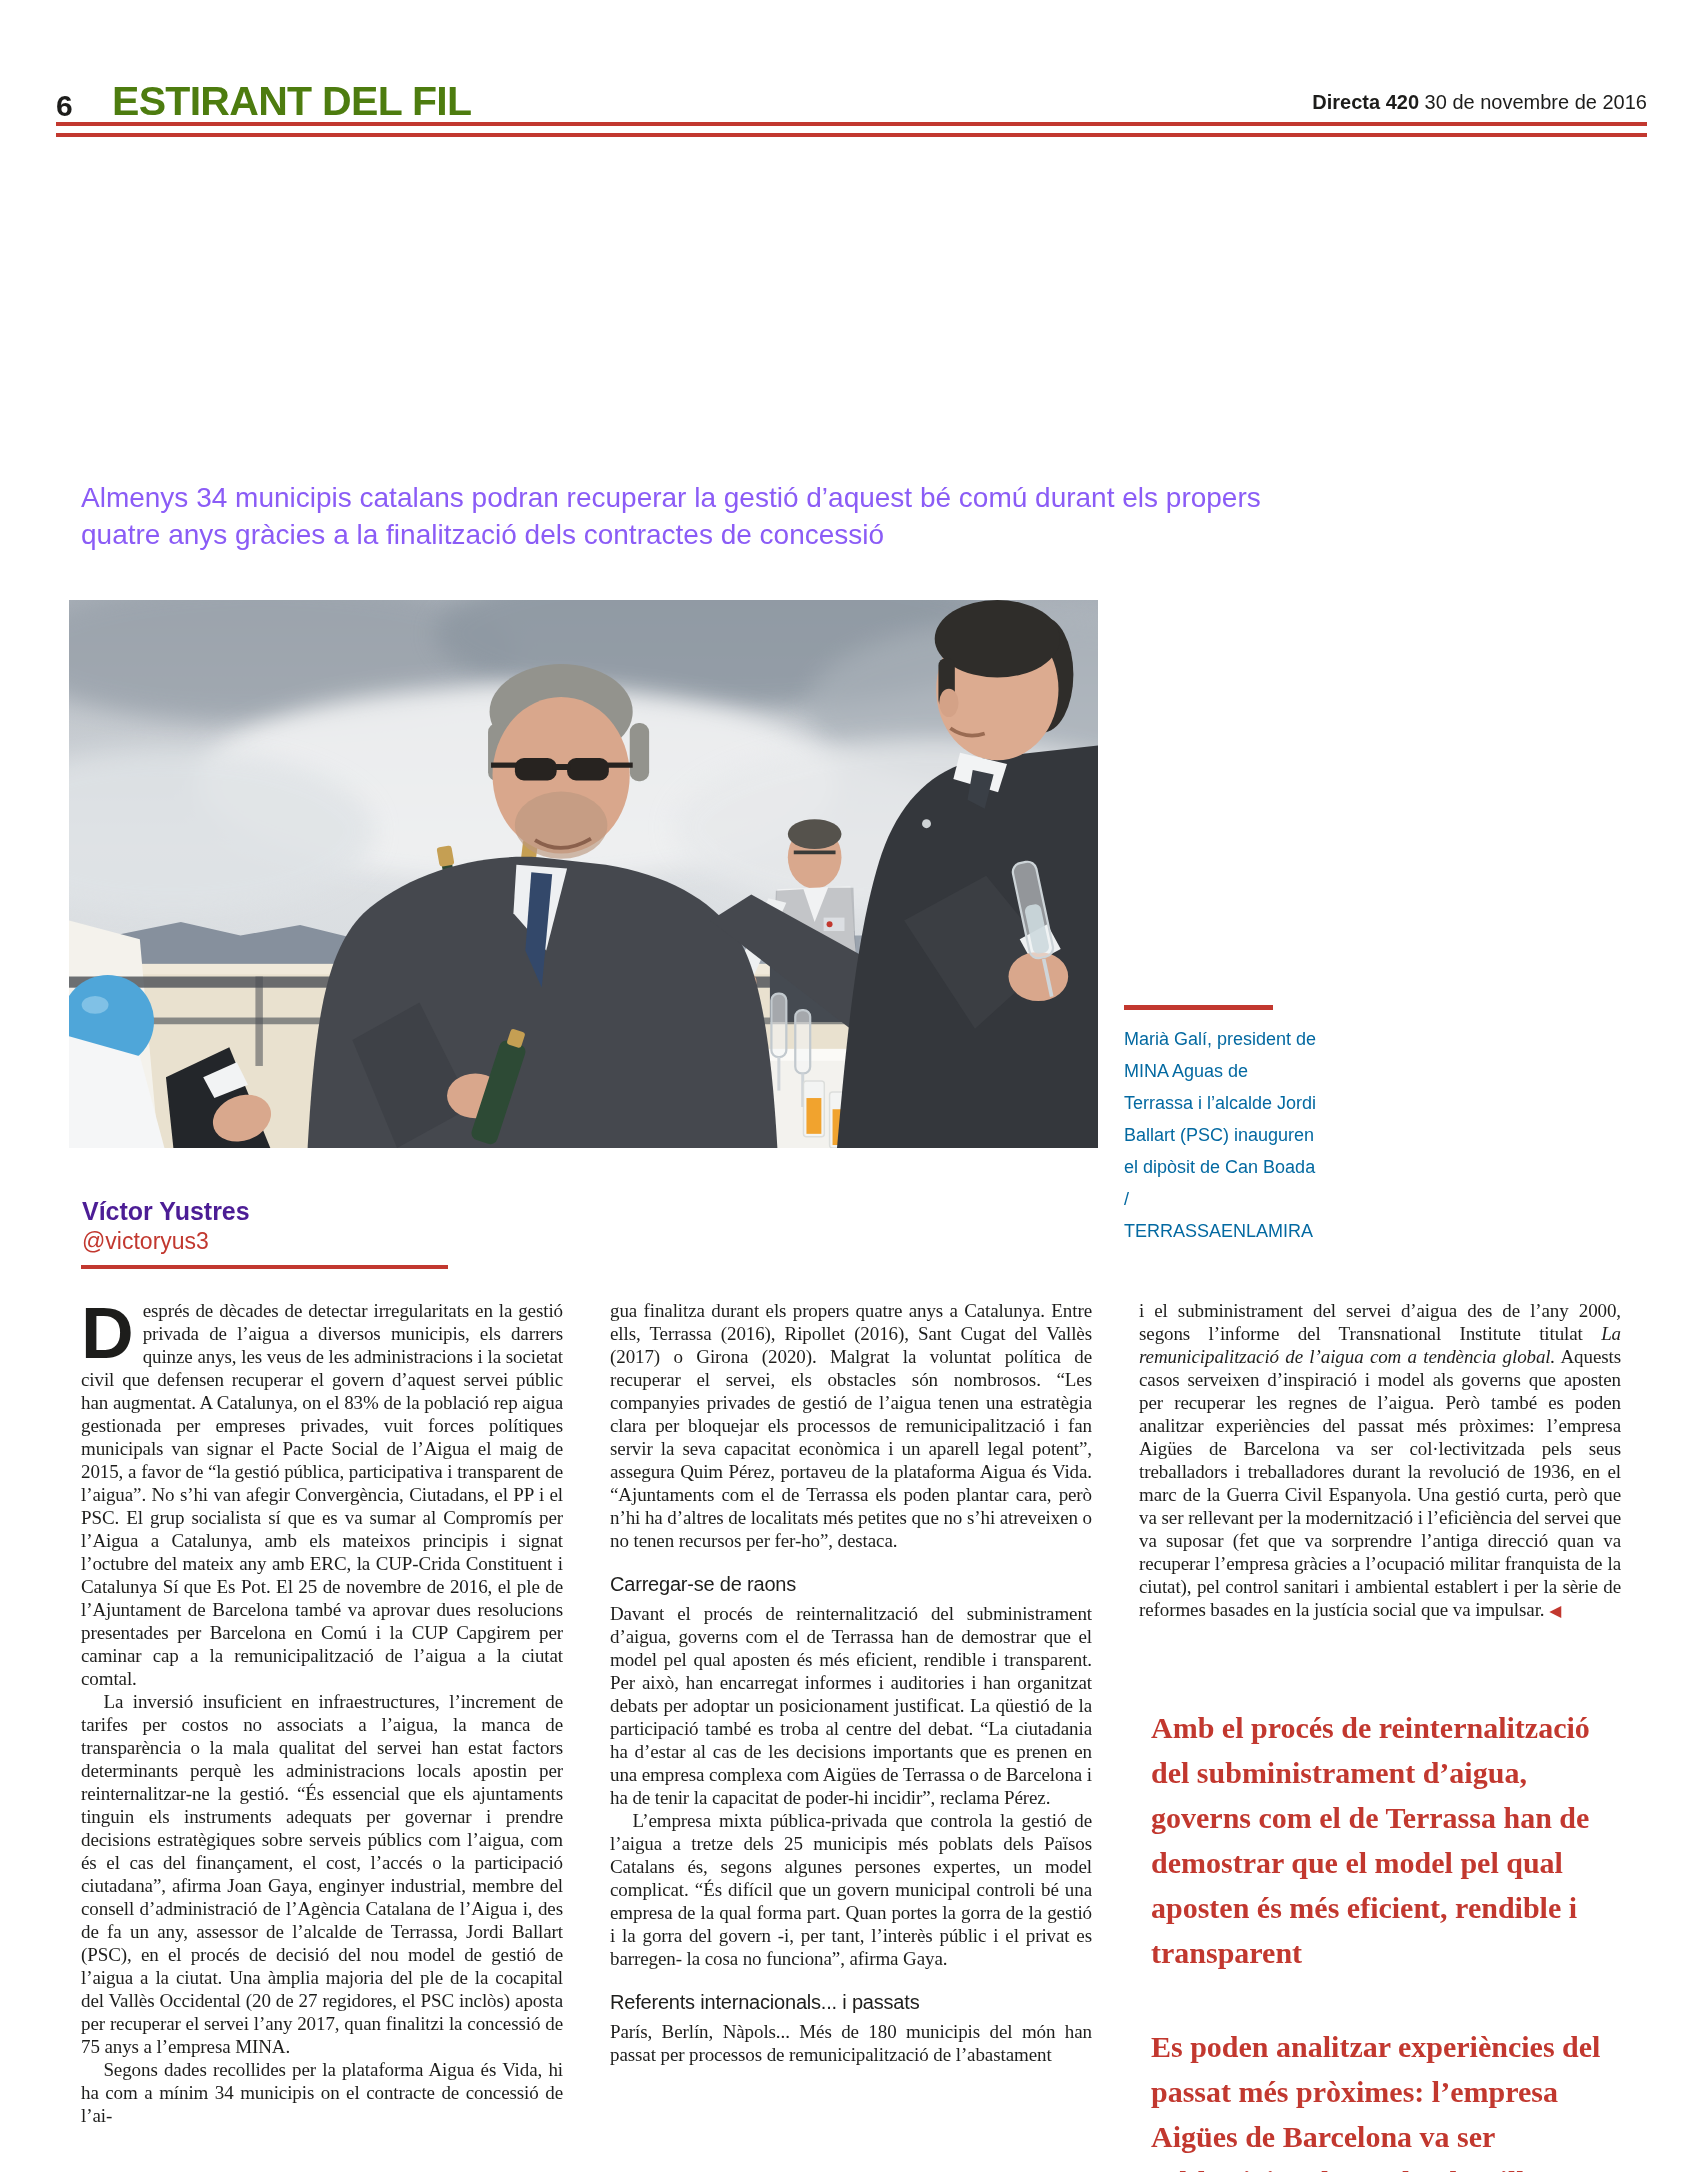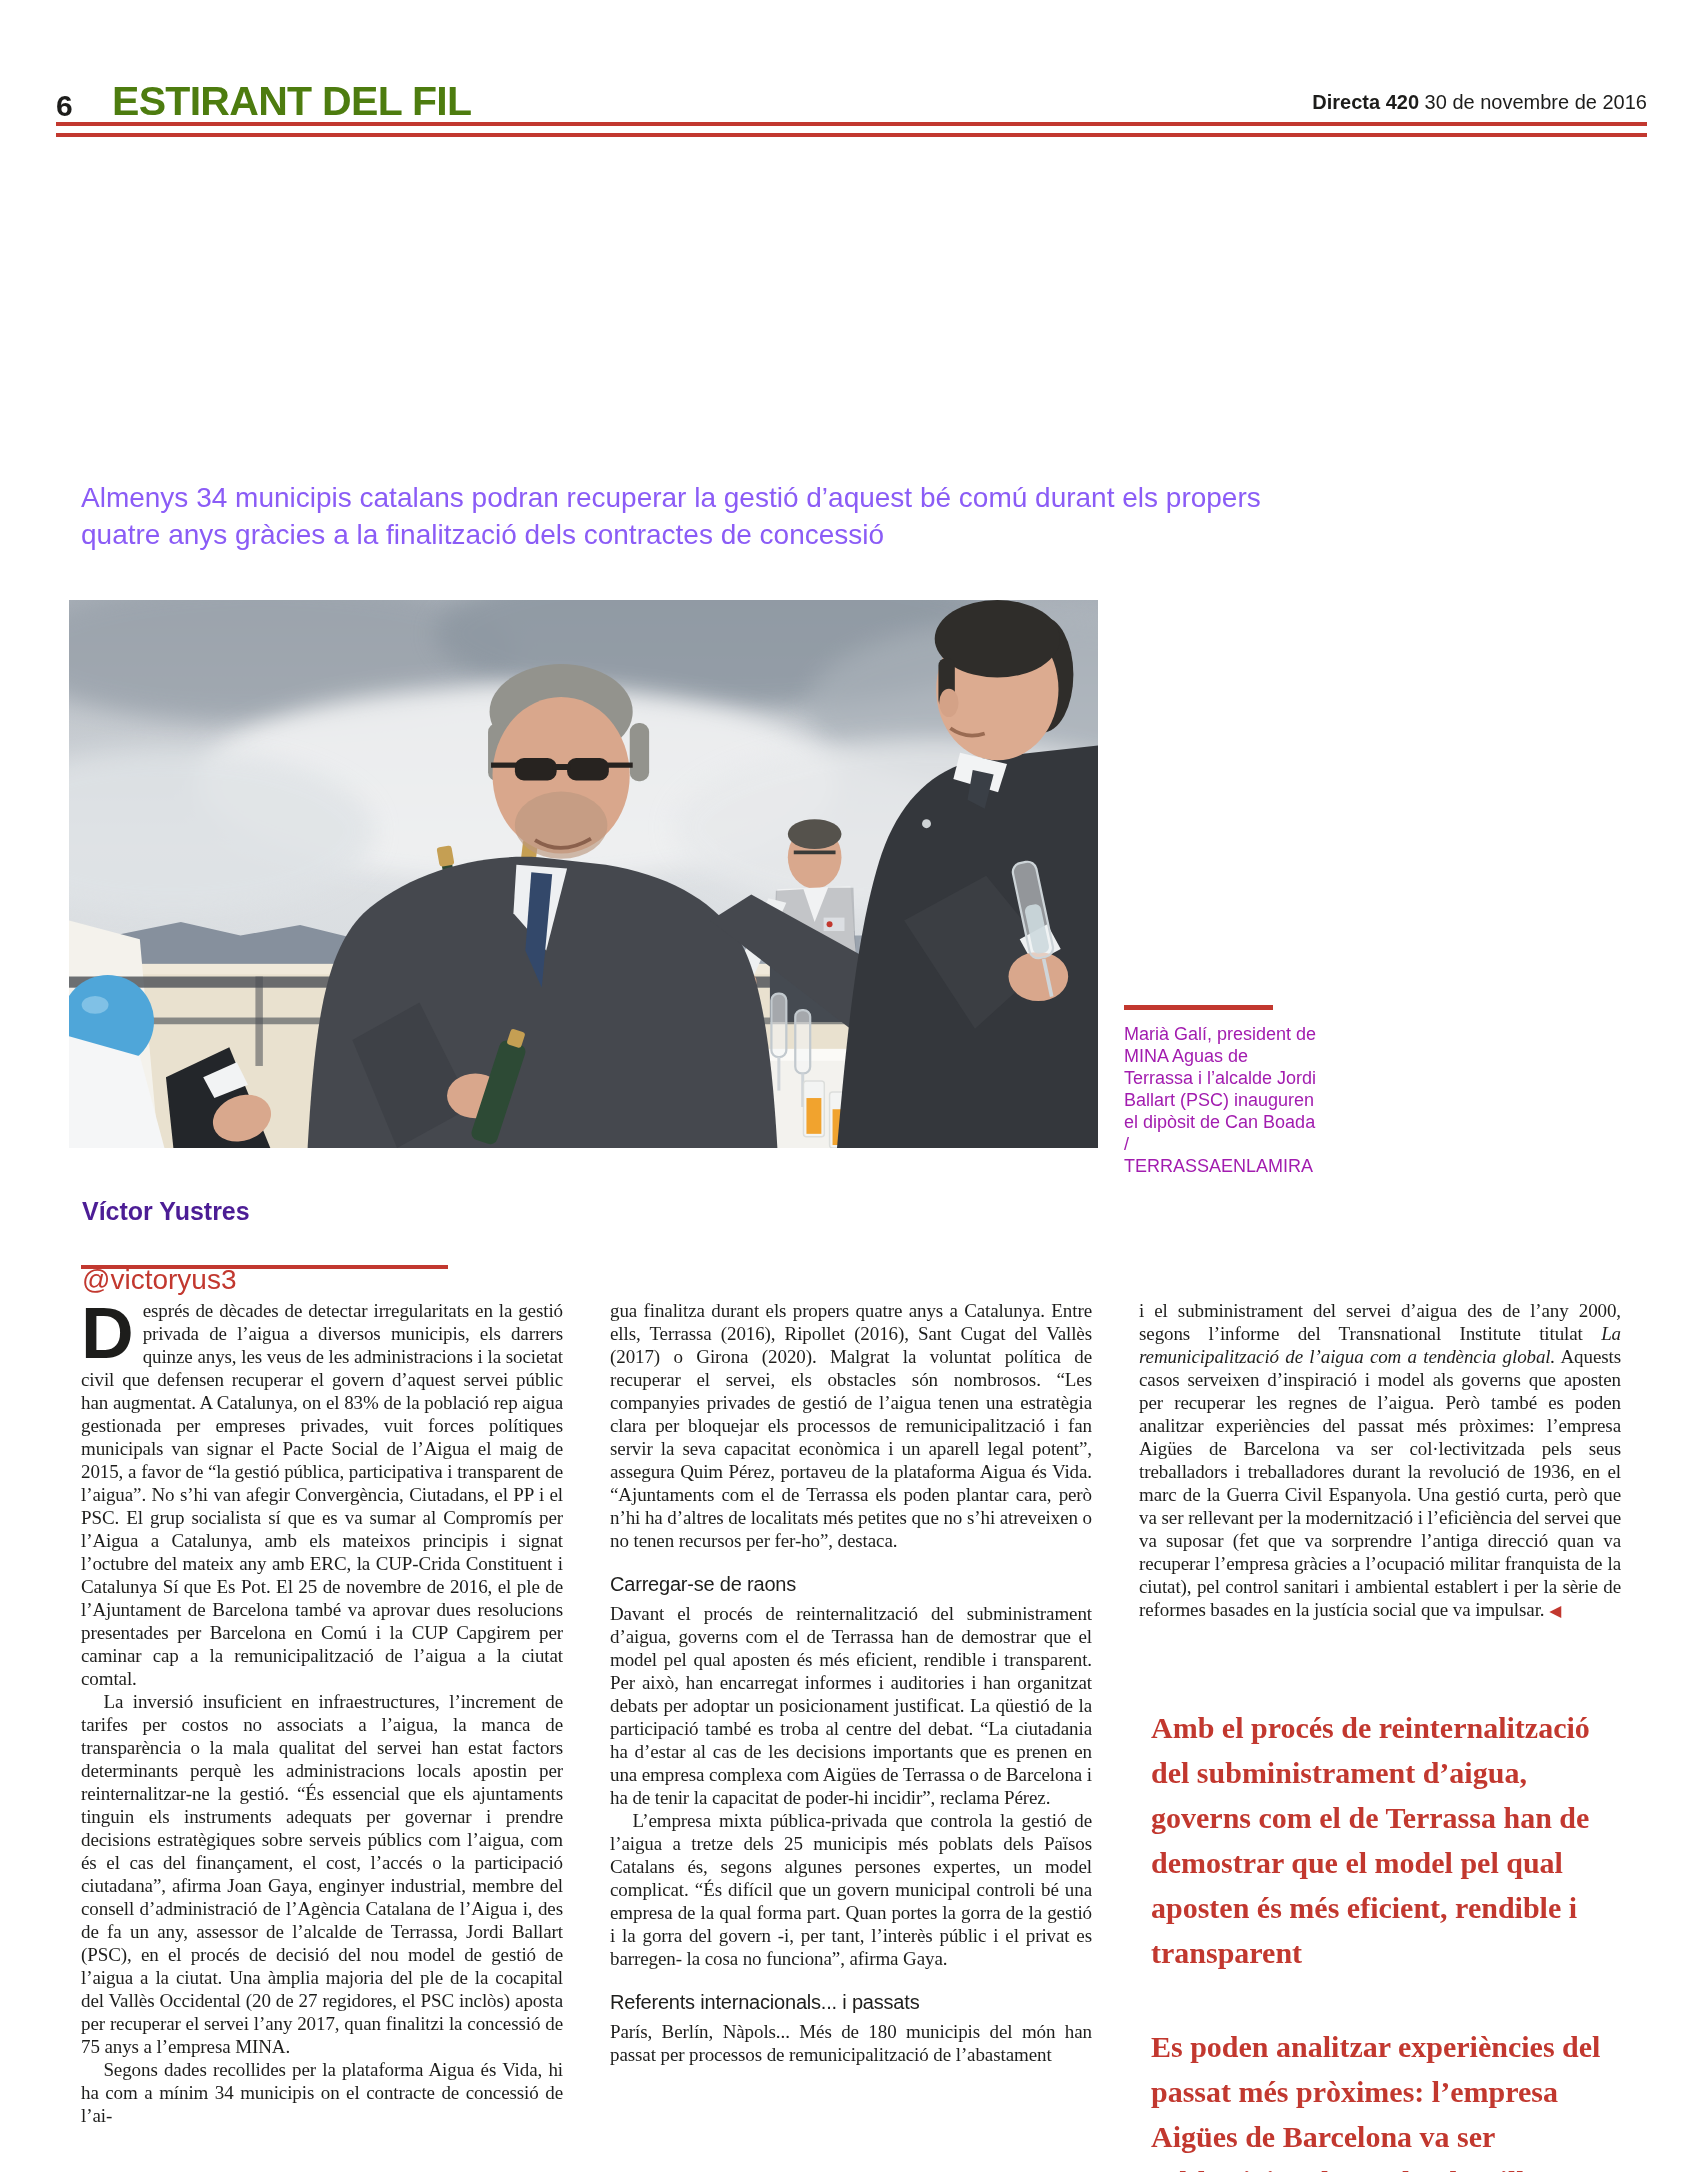--- a/index.html
+++ b/index.html
@@ -18,24 +18,24 @@
   .headline{left:76px;top:231px;width:1402px;font-size:87px;line-height:93px;
             font-weight:bold;letter-spacing:-3px;color:#222220;}
   .headline .red{color:#c2382f;}
   
   .deck{left:81px;top:479px;width:1208px;font-size:28px;line-height:37px;color:#8b5cf6;}
   
   .photo{left:69px;top:600px;width:1029px;height:548px;overflow:hidden;background:#cfd4d8;}
   .photo svg{display:block;width:100%;height:100%;}
   
   .caption-rule{left:1124px;top:1005px;width:149px;height:4.5px;background:#c2382f;}
-  .caption{left:1124px;top:1023px;width:195px;font-size:18px;line-height:22px;color:#a21caf;}
+  .caption{left:1124px;top:1023px;width:195px;font-size:18px;line-height:32px;color:#0369a1;}
   
   .byline-name{left:82px;top:1197px;font-size:25px;font-weight:bold;color:#4c1d95;}
-  .byline-handle{left:82px;top:1264px;font-size:28px;color:#c2382f;}
+  .byline-handle{left:82px;top:1228px;font-size:23px;color:#c2382f;}
   .byline-rule{left:81px;top:1265px;width:367px;height:3.7px;background:#c2382f;}
   
   .col{top:1299px;width:482px;font-family:"Liberation Serif",serif;font-size:19px;
        line-height:23px;text-align:justify;color:#1e1e1c;letter-spacing:-0.1px;}
   .col1{left:81px;} .col2{left:610px;} .col3{left:1139px;}
   .col p{margin:0;}
   .col p.indent{text-indent:22.4px;}
   .dropcap{float:left;font-family:"Liberation Sans",sans-serif;font-weight:bold;
            font-size:73px;line-height:60px;margin:3.7px 9px 0 0;color:#1d1d1b;}
   .subhead{font-family:"Liberation Sans",sans-serif;font-weight:normal;font-size:20px;

